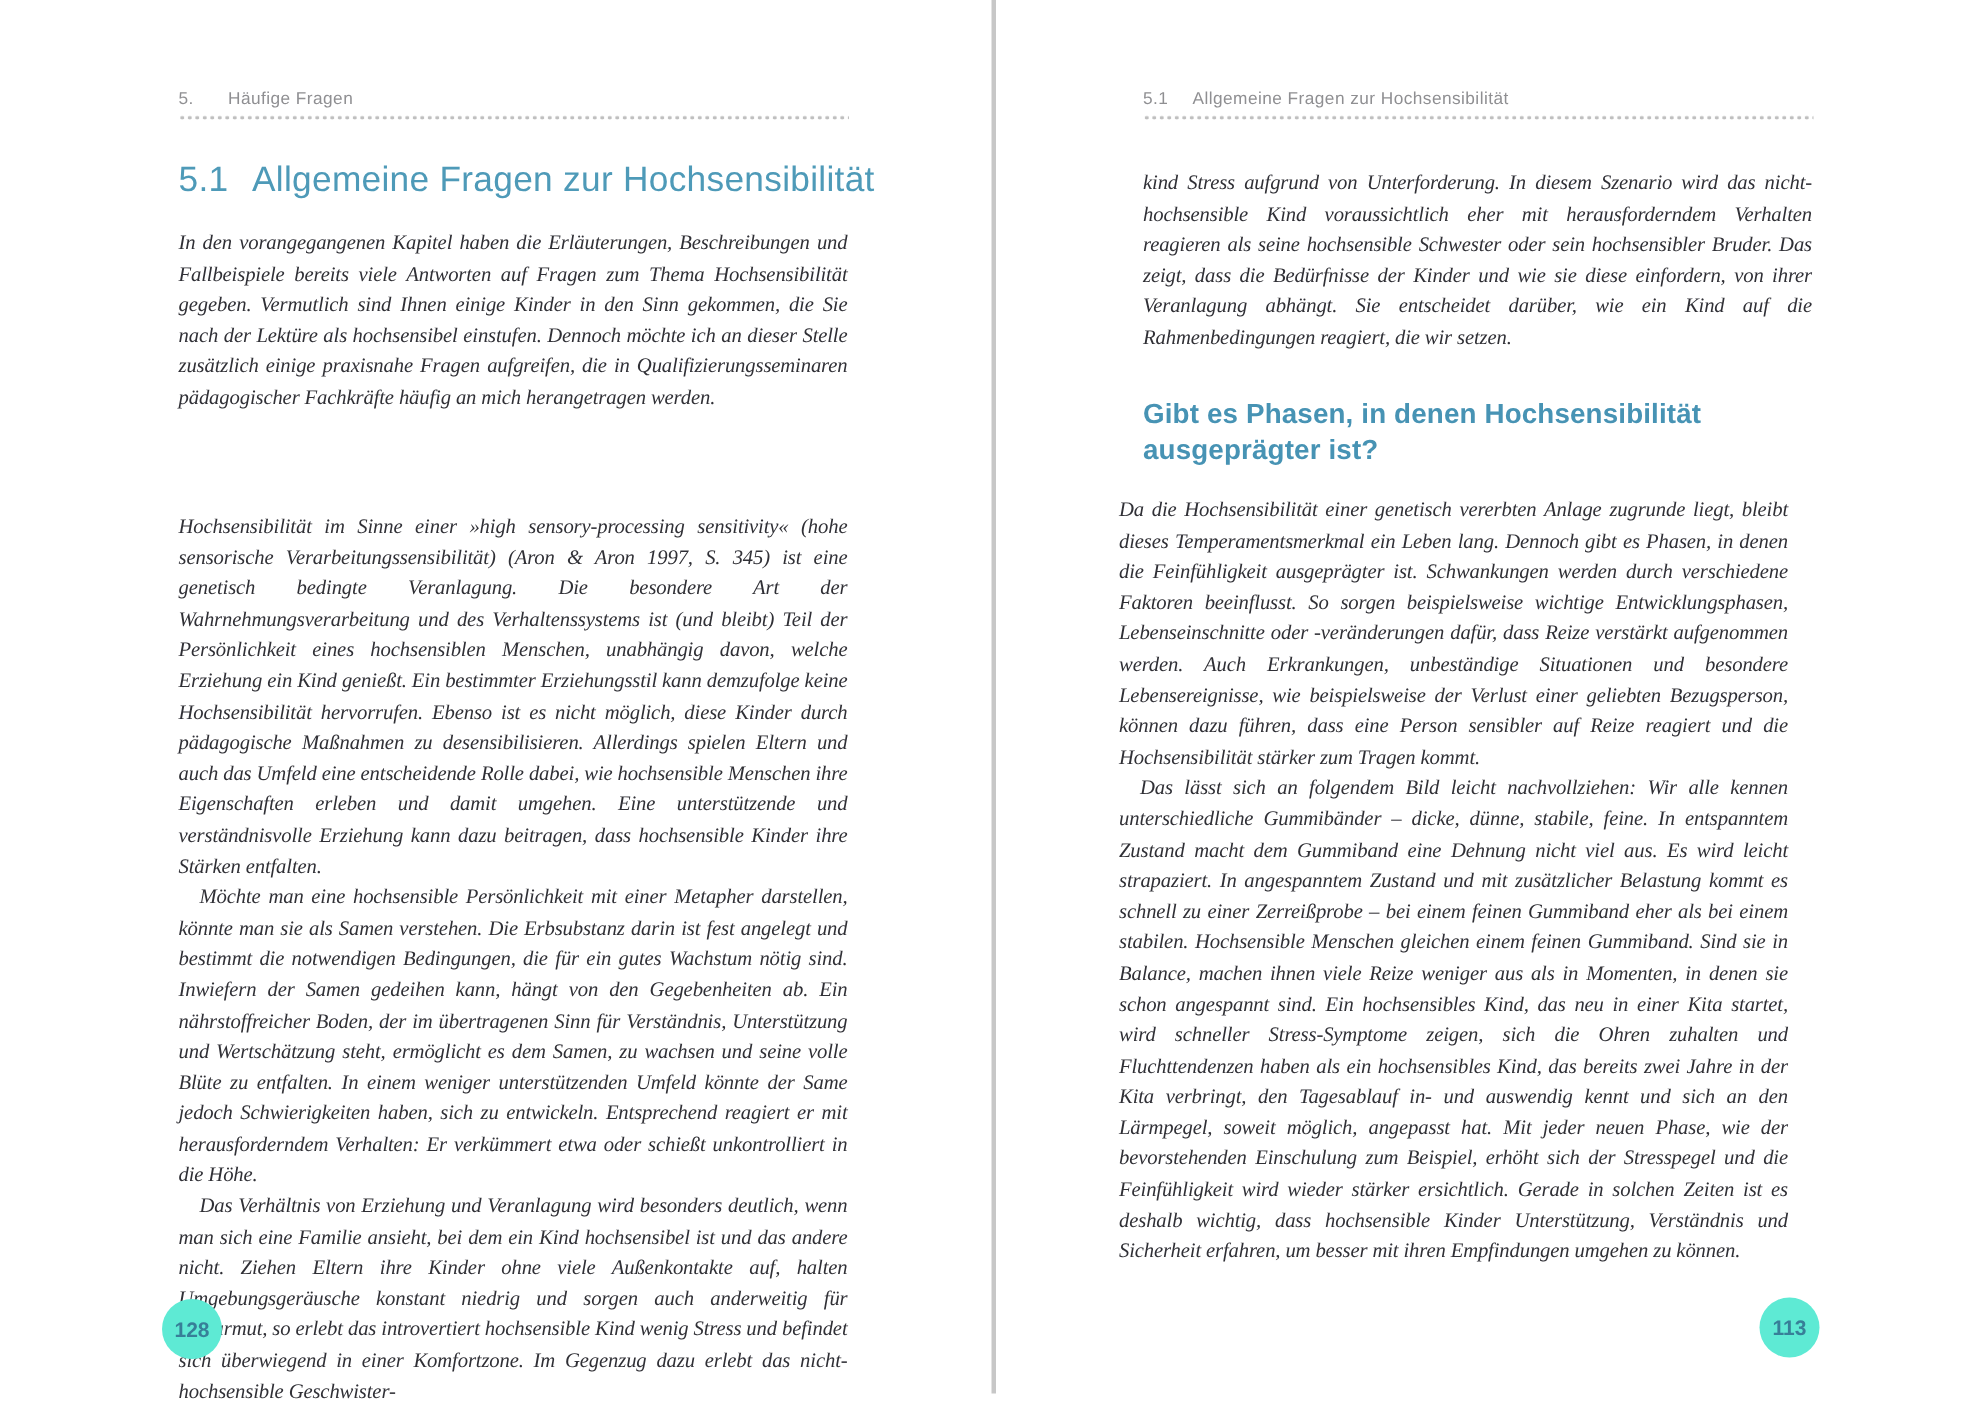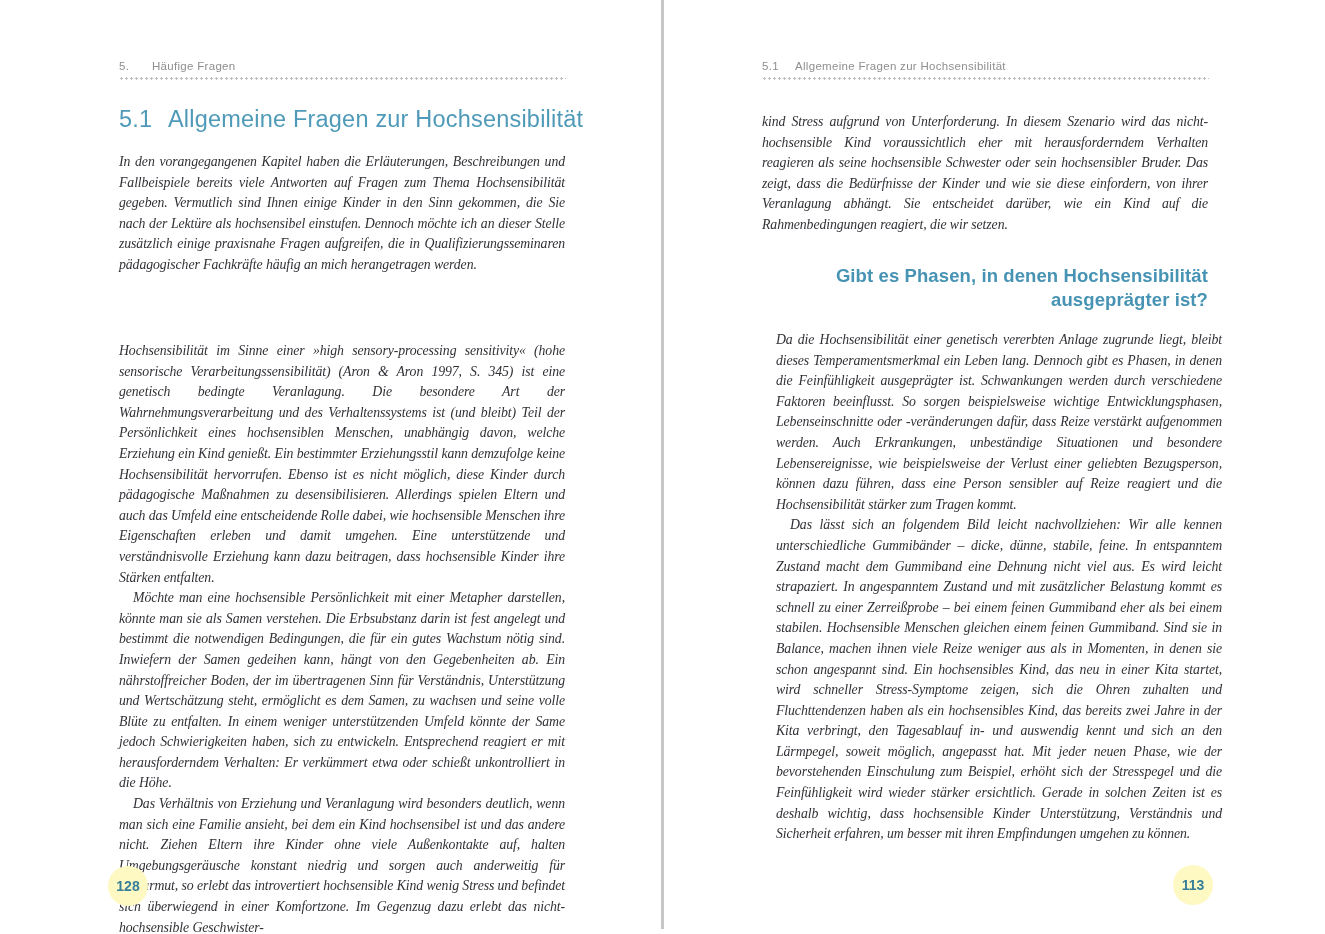--- a/index.html
+++ b/index.html
@@ -52,21 +52,20 @@
   }
   .sh-num { display: inline-block; width: 49px; }
   .subheading {
     margin: 0;
     font-family: "Liberation Sans", sans-serif;
     font-weight: 600;
     font-size: 18.5px;
     line-height: 23.5px;
     letter-spacing: 0.1px;
     color: #4793b4;
-    text-align: right;
   }
 
   
   .body {
     margin: 0;
     font-family: "Liberation Serif", "DejaVu Serif", serif;
     font-size: 13.8px;
     line-height: 20.6px;
     letter-spacing: -0.1px;
     color: #303036;
@@ -75,21 +74,21 @@
     font-style: italic;
     -webkit-hyphens: auto;
   }
   .body.indent { text-indent: 14px; }
 
   
   .page-badge {
     width: 40px;
     height: 40px;
     border-radius: 50%;
-    background: #fef9c3;
+    background: #5eead4;
     display: flex;
     align-items: center;
     justify-content: center;
     font-family: "Liberation Sans", sans-serif;
     font-weight: 700;
     font-size: 14px;
     color: #377f98;
   }
 </style>
 </head>
@@ -123,21 +122,21 @@
 
   <div class="abs running-head" style="left:762px; top:60px; width:446px;">
     <span class="rh-num">5.1</span><span class="rh-title">Allgemeine Fragen zur Hochsensibilität</span>
   </div>
   <div class="abs dotted-rule" style="left:762px; top:77px; width:447px;"></div>
 
   <p class="abs body" style="left:762px; top:112px; width:446px;">kind Stress aufgrund von Unterforderung. In diesem Szenario wird das nicht-hochsensible Kind voraussichtlich eher mit herausforderndem Verhalten reagieren als seine hochsensible Schwester oder sein hochsensibler Bruder. Das zeigt, dass die Bedürfnisse der Kinder und wie sie diese einfordern, von ihrer Veranlagung abhängt. Sie entscheidet darüber, wie ein Kind auf die Rahmenbedingungen reagiert, die wir setzen.</p>
 
   <h2 class="abs subheading" style="left:762px; top:264px; width:446px;">Gibt es Phasen, in denen Hochsensibilität ausgeprägter ist?</h2>
 
-  <div class="abs" style="left:776px; top:330px; width:446px;">
+  <div class="abs" style="left:746px; top:330px; width:446px;">
     <p class="body">Da die Hochsensibilität einer genetisch vererbten Anlage zugrunde liegt, bleibt dieses Temperamentsmerkmal ein Leben lang. Dennoch gibt es Phasen, in denen die Feinfühligkeit ausgeprägter ist. Schwankungen werden durch verschiedene Faktoren beeinflusst. So sorgen beispielsweise wichtige Entwicklungsphasen, Lebenseinschnitte oder -veränderungen dafür, dass Reize verstärkt aufgenommen werden. Auch Erkrankungen, unbeständige Situationen und besondere Lebensereignisse, wie beispielsweise der Verlust einer geliebten Bezugsperson, können dazu führen, dass eine Person sensibler auf Reize reagiert und die Hochsensibilität stärker zum Tragen kommt.</p>
     <p class="body indent">Das lässt sich an folgendem Bild leicht nachvollziehen: Wir alle kennen unterschiedliche Gummibänder – dicke, dünne, stabile, feine. In entspanntem Zustand macht dem Gummiband eine Dehnung nicht viel aus. Es wird leicht strapaziert. In angespanntem Zustand und mit zusätzlicher Belastung kommt es schnell zu einer Zerreißprobe – bei einem feinen Gummiband eher als bei einem stabilen. Hochsensible Menschen gleichen einem feinen Gummiband. Sind sie in Balance, machen ihnen viele Reize weniger aus als in Momenten, in denen sie schon angespannt sind. Ein hochsensibles Kind, das neu in einer Kita startet, wird schneller Stress-Symptome zeigen, sich die Ohren zuhalten und Fluchttendenzen haben als ein hochsensibles Kind, das bereits zwei Jahre in der Kita verbringt, den Tagesablauf in- und auswendig kennt und sich an den Lärmpegel, soweit möglich, angepasst hat. Mit jeder neuen Phase, wie der bevorstehenden Einschulung zum Beispiel, erhöht sich der Stresspegel und die Feinfühligkeit wird wieder stärker ersichtlich. Gerade in solchen Zeiten ist es deshalb wichtig, dass hochsensible Kinder Unterstützung, Verständnis und Sicherheit erfahren, um besser mit ihren Empfindungen umgehen zu können.</p>
   </div>
 
   <div class="abs page-badge" style="left:1173px; top:865px;">
     <span>113</span>
   </div>
 
 </div>
 

